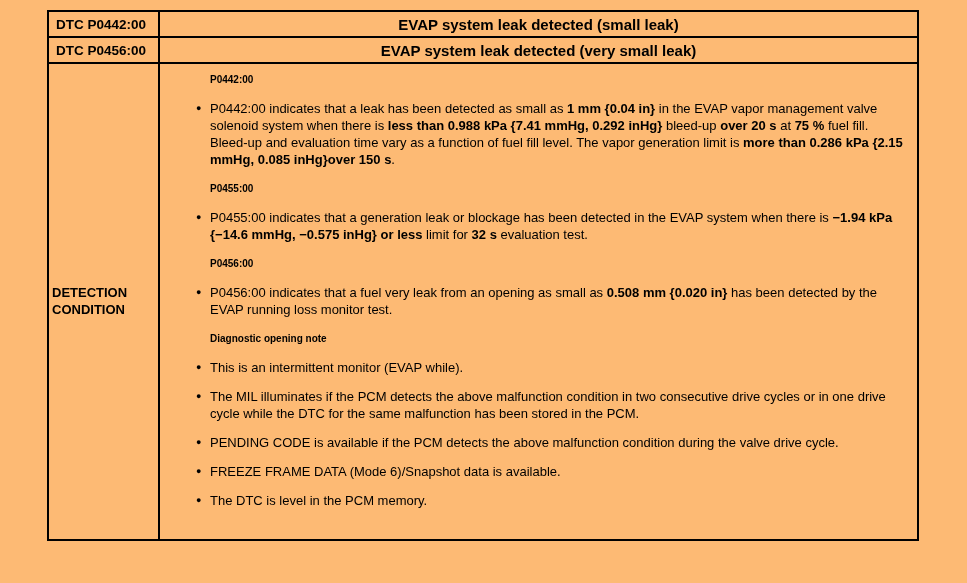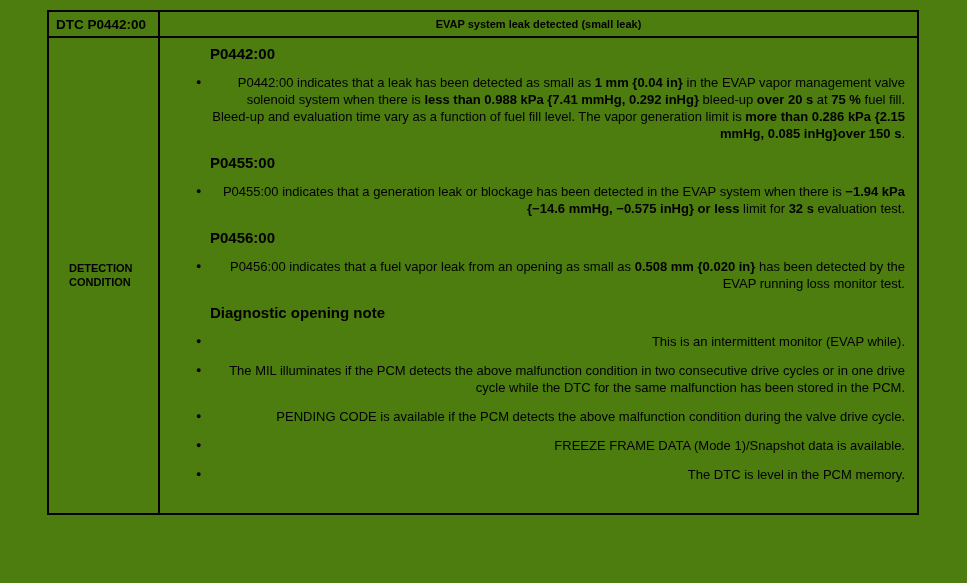--- a/index.html
+++ b/index.html
@@ -1,21 +1,21 @@
 <!DOCTYPE html>
 <html><head>
 <meta charset="utf-8">
 <style>
   * { box-sizing: border-box; }
   html, body { margin: 0; padding: 0; background: #ffffff; }
   .page {
     position: relative;
     width: 967px;
     height: 583px;
-    background: #4d7c0f;
+    background: #fdba74;
     font-family: "Liberation Sans", sans-serif;
     color: #000000;
     overflow: hidden;
   }
   table.dtc-table {
     position: absolute;
     left: 47px;
     top: 10px;
     width: 872px;
     border-collapse: collapse;
@@ -29,107 +29,110 @@
     font-weight: bold;
     font-size: 13.5px;
     padding: 3px 4px 3px 7px;
     height: 26px;
     white-space: nowrap;
     vertical-align: middle;
   }
   td.desc-cell {
     text-align: center;
     font-weight: bold;
-    font-size: 11px;
+    font-size: 15px;
     height: 26px;
     vertical-align: middle;
     padding: 3px 4px;
   }
   td.label-cell {
     font-weight: bold;
-    font-size: 11px;
+    font-size: 13px;
     vertical-align: middle;
-    padding: 4px 2px 4px 20px;
+    padding: 4px 2px 4px 3px;
     line-height: 1.25;
   }
   td.content-cell {
     vertical-align: top;
     padding: 4px 10px 8px 0;
     height: 477px;
     font-size: 13px;
   }
   .content-heading {
     font-weight: bold;
     margin: 12px 0 12px 50px;
     line-height: 17px;
-    font-size: 15px;
+    font-size: 10px;
   }
   .content-heading:first-child { margin-top: 3px; }
   .bullet-item {
     display: flex;
     margin: 12px 0 12px 36px;
     line-height: 17px;
   }
   .bullet-marker {
     width: 14px;
     flex: none;
     font-size: 9px;
     line-height: 17px;
   }
   .bullet-text {
     flex: 1;
     padding-right: 2px;
-    text-align: right;
   }
   .bullet-text b { font-weight: bold; }
 </style>
 </head>
 <body>
 
 <div class="page">
   <table class="dtc-table">
     <tbody>
       <tr>
         <td class="code-cell">DTC P0442:00</td>
         <td class="desc-cell">EVAP system leak detected (small leak)</td>
+      </tr>
+      <tr>
+        <td class="code-cell">DTC P0456:00</td>
+        <td class="desc-cell">EVAP system leak detected (very small leak)</td>
       </tr>
       <tr>
         <td class="label-cell">DETECTION CONDITION</td>
         <td class="content-cell">
             <p class="content-heading">P0442:00</p>
             <div class="bullet-item">
               <span class="bullet-marker">●</span>
               <span class="bullet-text"><span>P0442:00 indicates that a leak has been detected as small as </span><b>1 mm {0.04 in}</b><span> in the EVAP vapor management valve solenoid system when there is </span><b>less than 0.988 kPa {7.41 mmHg, 0.292 inHg}</b><span> bleed-up </span><b>over 20 s</b><span> at </span><b>75 %</b><span> fuel fill. Bleed-up and evaluation time vary as a function of fuel fill level. The vapor generation limit is </span><b>more than 0.286 kPa {2.15 mmHg, 0.085 inHg}over 150 s</b><span>.</span></span>
             </div>
             <p class="content-heading">P0455:00</p>
             <div class="bullet-item">
               <span class="bullet-marker">●</span>
               <span class="bullet-text"><span>P0455:00 indicates that a generation leak or blockage has been detected in the EVAP system when there is </span><b>−1.94 kPa {−14.6 mmHg, −0.575 inHg} or less</b><span> limit for </span><b>32 s</b><span> evaluation test.</span></span>
             </div>
             <p class="content-heading">P0456:00</p>
             <div class="bullet-item">
               <span class="bullet-marker">●</span>
-              <span class="bullet-text"><span>P0456:00 indicates that a fuel vapor leak from an opening as small as </span><b>0.508 mm {0.020 in}</b><span> has been detected by the EVAP running loss monitor test.</span></span>
+              <span class="bullet-text"><span>P0456:00 indicates that a fuel very leak from an opening as small as </span><b>0.508 mm {0.020 in}</b><span> has been detected by the EVAP running loss monitor test.</span></span>
             </div>
             <p class="content-heading">Diagnostic opening note</p>
             <div class="bullet-item">
               <span class="bullet-marker">●</span>
               <span class="bullet-text"><span>This is an intermittent monitor (EVAP while).</span></span>
             </div>
             <div class="bullet-item">
               <span class="bullet-marker">●</span>
               <span class="bullet-text"><span>The MIL illuminates if the PCM detects the above malfunction condition in two consecutive drive cycles or in one drive cycle while the DTC for the same malfunction has been stored in the PCM.</span></span>
             </div>
             <div class="bullet-item">
               <span class="bullet-marker">●</span>
               <span class="bullet-text"><span>PENDING CODE is available if the PCM detects the above malfunction condition during the valve drive cycle.</span></span>
             </div>
             <div class="bullet-item">
               <span class="bullet-marker">●</span>
-              <span class="bullet-text"><span>FREEZE FRAME DATA (Mode 1)/Snapshot data is available.</span></span>
+              <span class="bullet-text"><span>FREEZE FRAME DATA (Mode 6)/Snapshot data is available.</span></span>
             </div>
             <div class="bullet-item">
               <span class="bullet-marker">●</span>
               <span class="bullet-text"><span>The DTC is level in the PCM memory.</span></span>
             </div>
           </td>
       </tr>
     </tbody>
   </table>
 </div>

